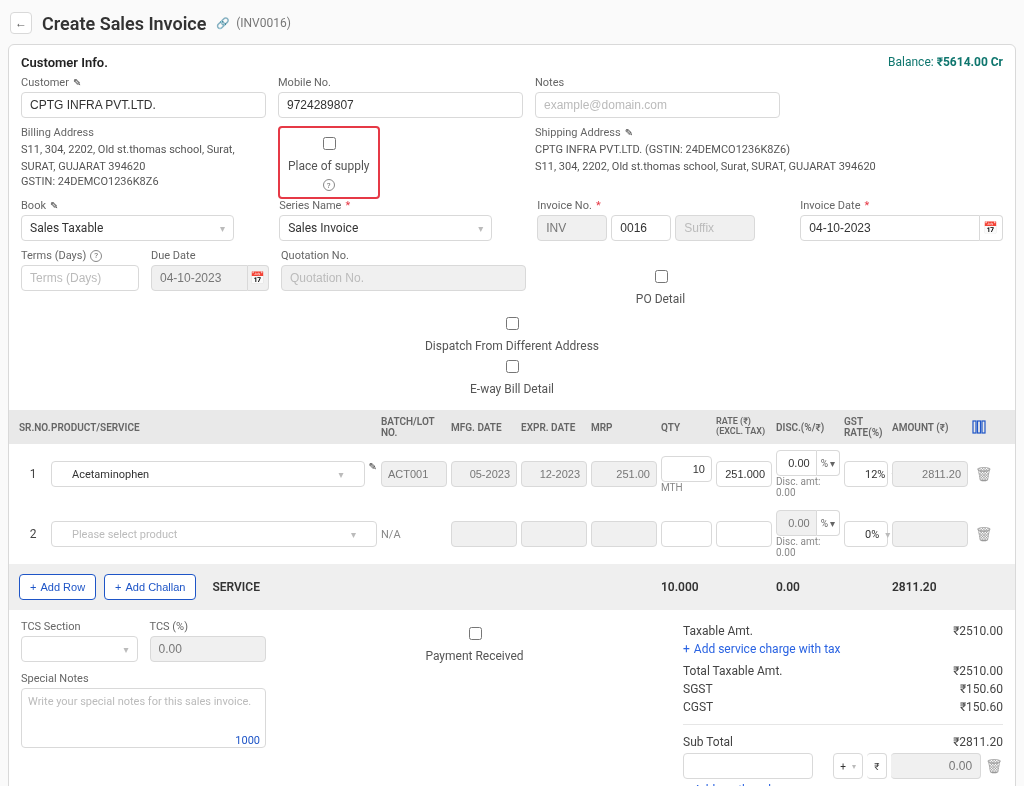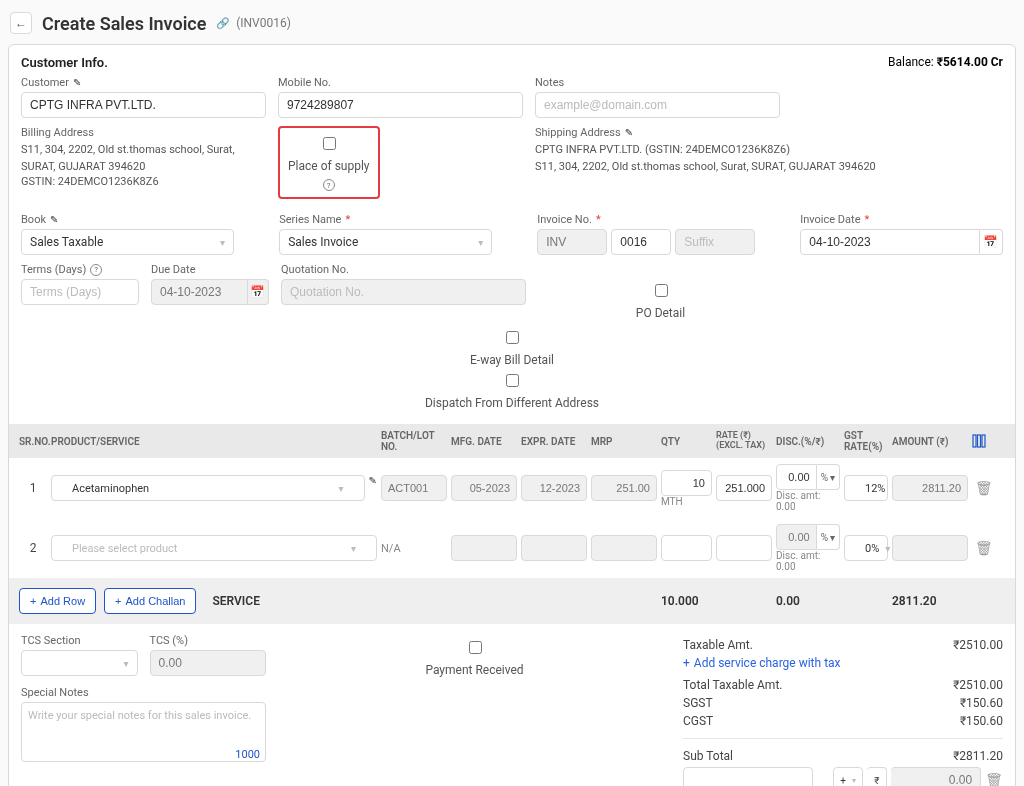--- a/index.html
+++ b/index.html
@@ -48,21 +48,21 @@
   .field,.select{
     height:26px;border:1px solid var(--border);border-radius:4px;background:#fff;
     padding:0 8px;font-size:12px;color:#333;width:100%;
   }
   .field[disabled],.disabled{background:var(--bg-field-disabled);color:#777;}
   .field::placeholder{color:#bbb;}
   .select{display:flex;align-items:center;justify-content:space-between;cursor:pointer;gap:6px;}
   .select .chev{color:#bbb;font-size:10px;}
   .checkbox-row{display:flex;align-items:center;gap:6px;margin:4px 0;color:#555;flex-direction:column;}
   .checkbox-row input{width:13px;height:13px;}
-  .balance{font-size:12px;color:#000000;text-align:center;}
+  .balance{font-size:12px;color:#0f766e;text-align:center;}
   
   .table-head{
     display:grid;
     grid-template-columns:32px 330px 70px 70px 70px 70px 55px 60px 68px 48px 80px 28px;
     background:var(--bg-table-head);color:#666;font-size:10px;font-weight:600;
     padding:6px 8px;align-items:center;
   }
   .table-row{
     display:grid;
     grid-template-columns:32px 330px 70px 70px 70px 70px 55px 60px 68px 48px 80px 28px;
@@ -172,21 +172,21 @@
               <span class="edit-ic">✎</span>
             </div>
           <div style="font-size:11px;color:#555;line-height:1.5;">
             <span>CPTG INFRA PVT.LTD.</span>
             (<span>GSTIN:</span> <span>24DEMCO1236K8Z6</span>)
           </div>
           <div style="font-size:11px;color:#555;line-height:1.5;">S11, 304, 2202, Old st.thomas school, Surat, SURAT, GUJARAT 394620</div>
         </div>
       </div>
 
-      <div class="row" style="margin-top:14px;gap:45px;">
+      <div class="row" style="gap:45px;">
         <div style="width:245px;">
           <div class="label">
               <span>Book</span> 
               <span class="edit-ic">✎</span>
             </div>
           <div class="select">
               <span>Sales Taxable</span>
               <span class="chev">▾</span>
             </div>
         </div>
@@ -245,25 +245,25 @@
         <div style="width:245px;padding-top:14px;">
           <label class="checkbox-row">
               <input type="checkbox" style="">
               <span>PO Detail</span>
             </label>
         </div>
       </div>
 
       <label class="checkbox-row">
           <input type="checkbox" style="">
-          <span>E-way Bill Detail</span>
+          <span>Dispatch From Different Address</span>
         </label>
       <label class="checkbox-row">
           <input type="checkbox" style="">
-          <span>Dispatch From Different Address</span>
+          <span>E-way Bill Detail</span>
         </label>
     </div>
 
     <div class="table-head">
       <div class="cell">SR.NO.</div>
       <div class="cell">PRODUCT/SERVICE</div>
       <div class="cell ar">BATCH/LOT NO.</div>
       <div class="cell ar">MFG. DATE</div>
       <div class="cell ar">EXPR. DATE</div>
       <div class="cell ar">MRP</div>

